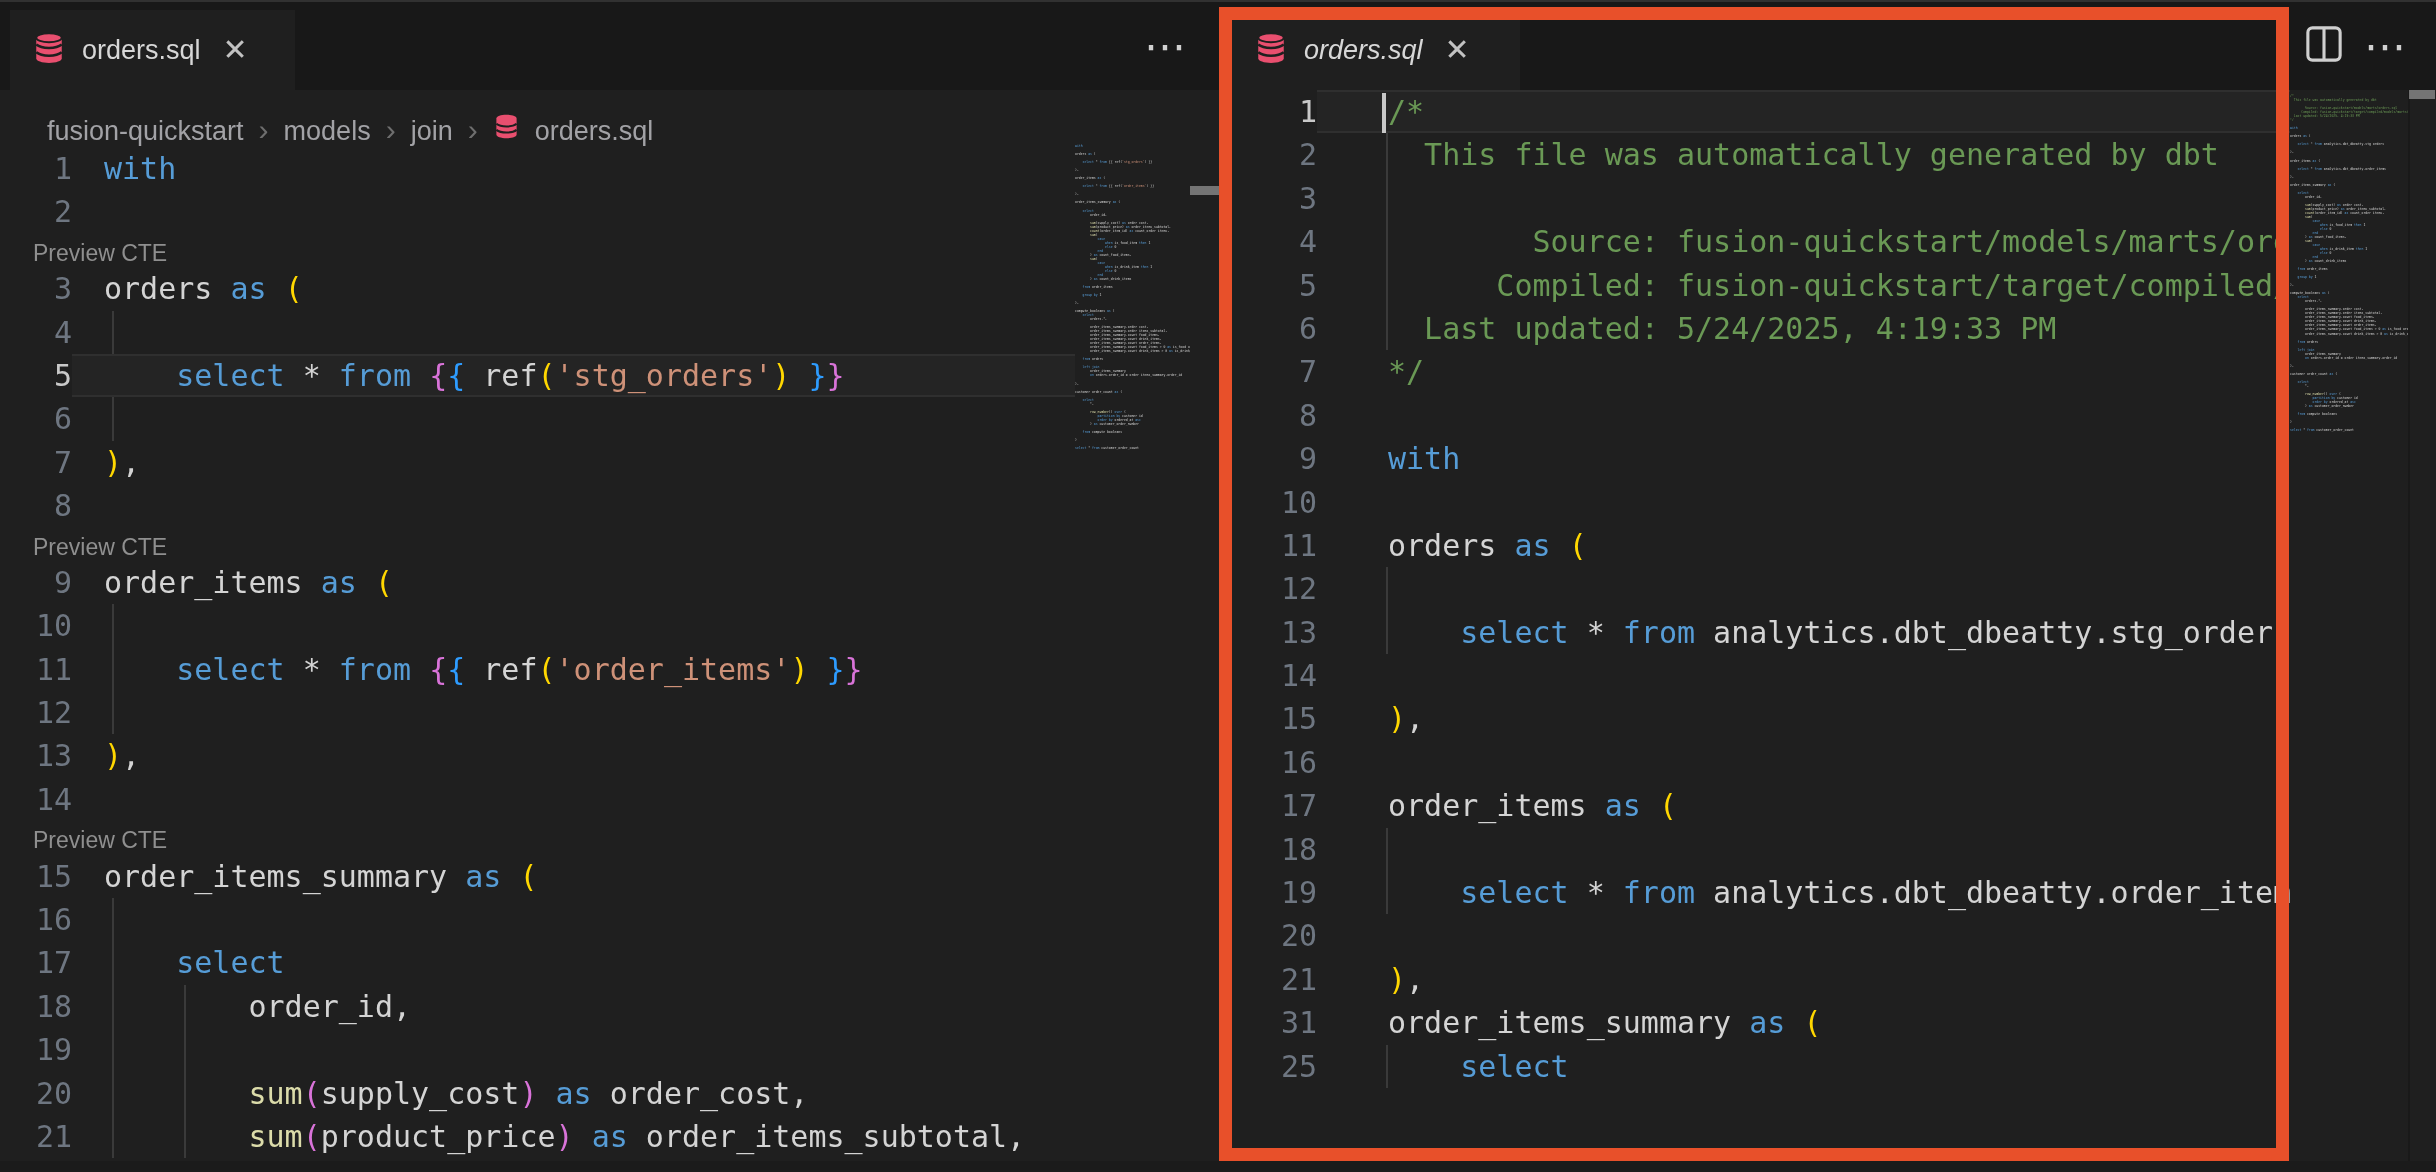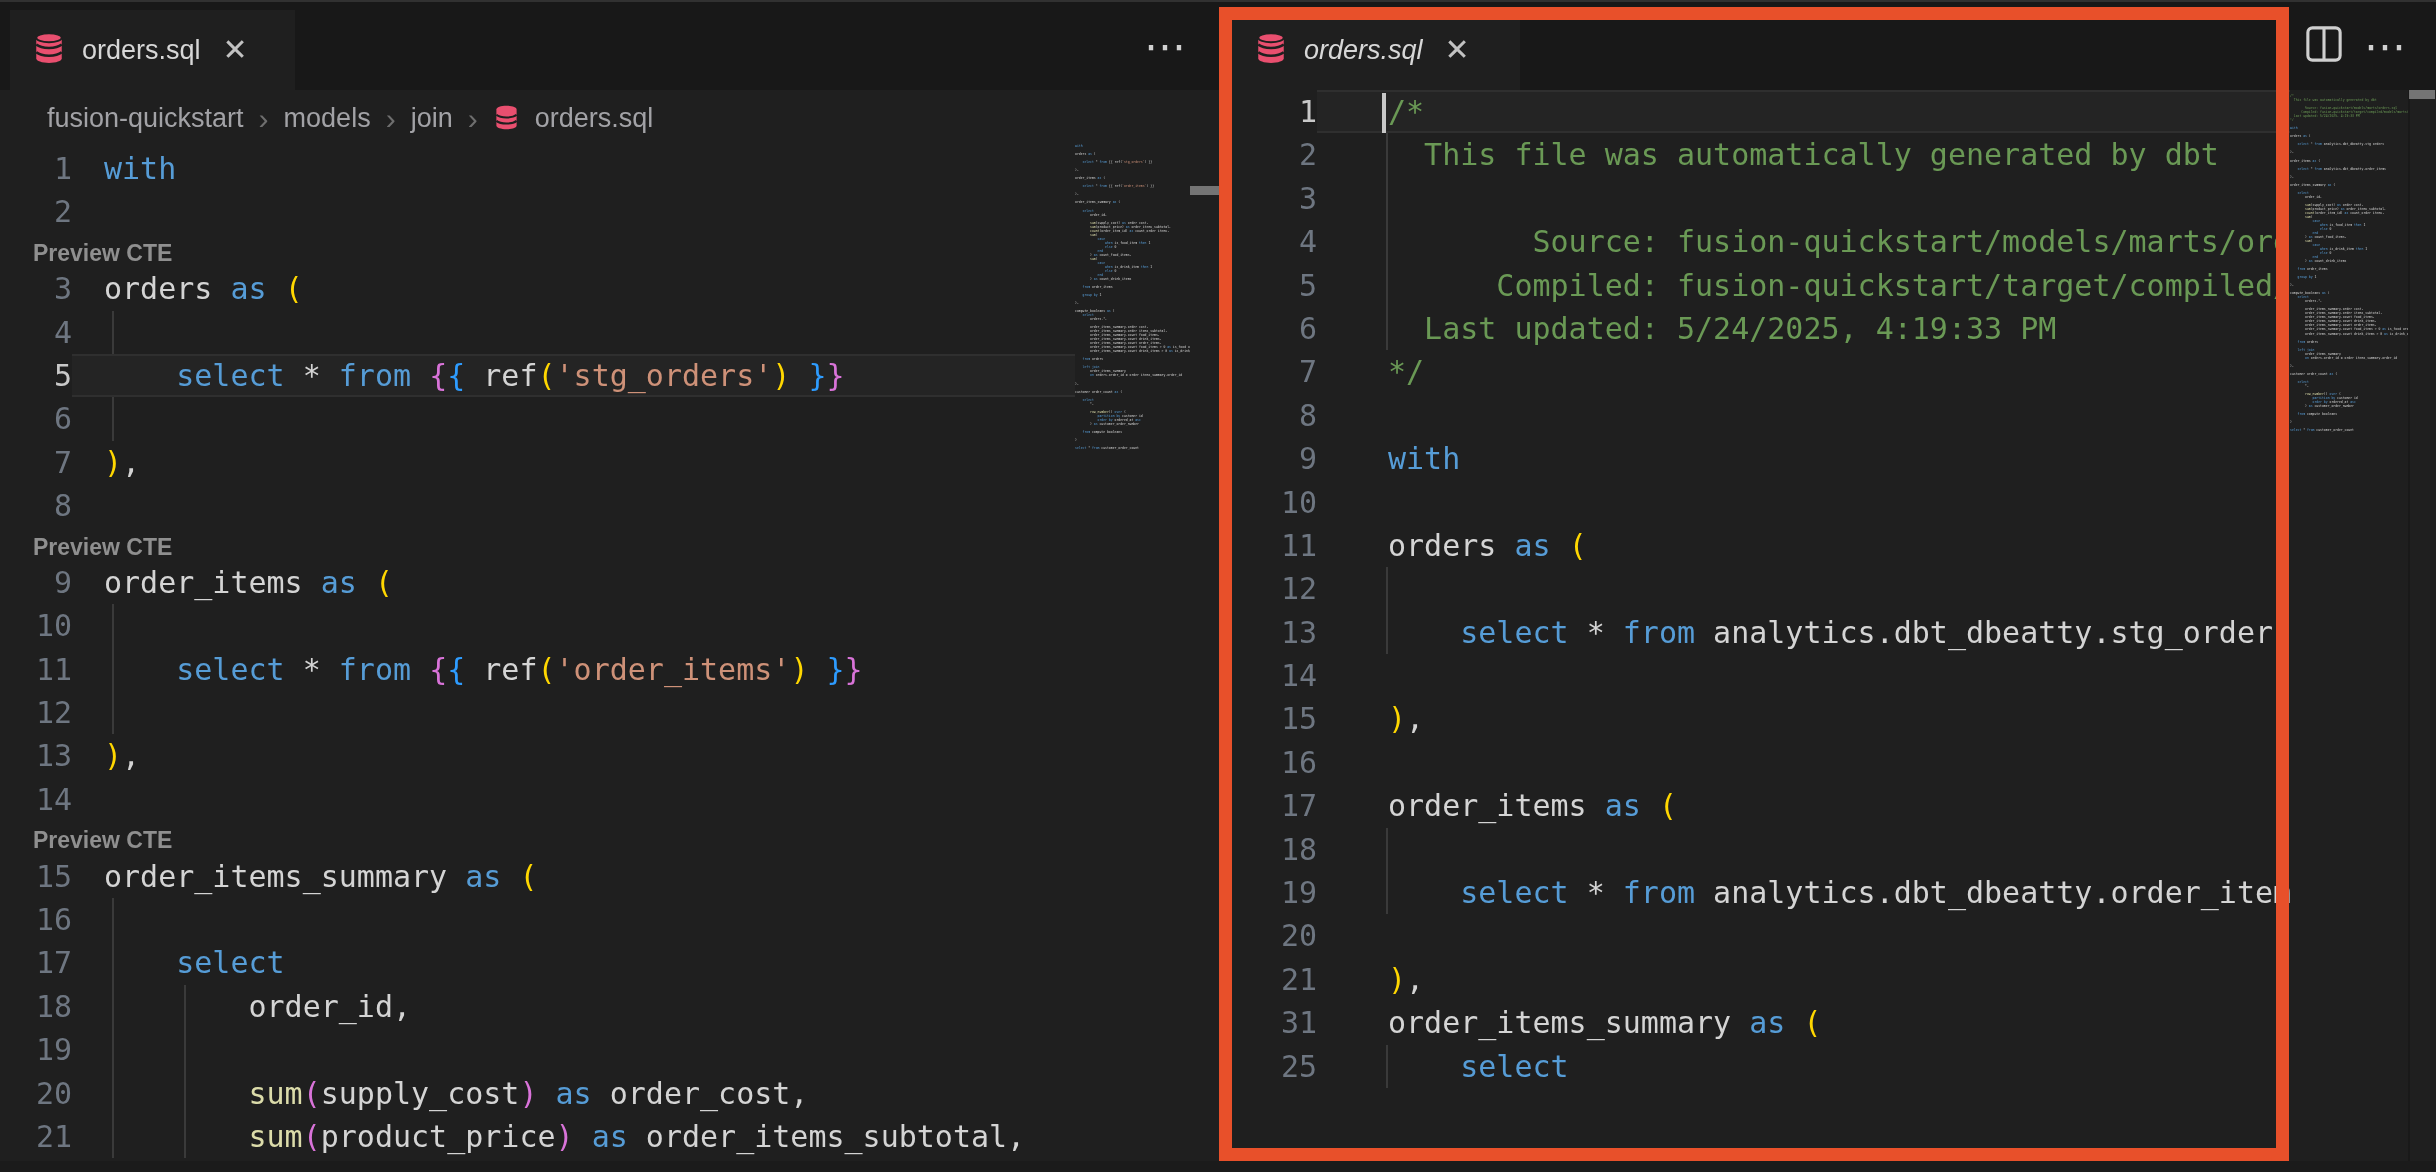--- a/index.html
+++ b/index.html
@@ -20,31 +20,31 @@
   #tab-right .tab-label{font-style:italic;}
   .tab-close{color:#c2c2c2;font-size:30px;line-height:30px;margin-left:6px;cursor:pointer;}
   .dbicon{flex:none;display:inline-block;}
   .iconbtn{display:flex;align-items:center;justify-content:center;color:#d0d0d0;cursor:pointer;}
   .dots{font-size:42px;color:#d0d0d0;letter-spacing:2px;}
   #left-more{left:1136px;top:18px;width:60px;height:52px;}
   #split-btn{left:2296px;top:18px;width:56px;height:52px;}
   #right-more{left:2358px;top:18px;width:56px;height:52px;}
   
   #breadcrumb{left:0;top:88px;width:1232px;height:57px;background:#1f1f1f;display:flex;
-      align-items:center;padding-left:47px;gap:15px;font-size:27px;color:#a2a2a6;white-space:nowrap;}
+      align-items:flex-end;padding-left:47px;gap:15px;font-size:27px;color:#a2a2a6;white-space:nowrap;}
   .bc-sep{color:#6e6e6e;font-size:30px;}
   .bc-item{cursor:pointer;}
   
   .codearea{overflow:hidden;font-family:"DejaVu Sans Mono",monospace;font-size:30px;}
   #code-left{left:0;top:145px;width:1075px;height:1027px;}
   #code-right{left:1232px;top:88px;width:1058px;height:1084px;}
   .crow{position:relative;display:flex;height:43.4px;line-height:43.4px;white-space:pre;}
   .lens-row{position:relative;height:33.4px;line-height:33.4px;}
   .lens-label{font-family:"Liberation Sans","DejaVu Sans",sans-serif;font-size:23px;color:#8f8f8f;
-      padding-left:33px;cursor:pointer;font-weight:bold;}
+      padding-left:33px;cursor:pointer;}
   .num{flex:none;text-align:right;color:#6e7681;}
   #code-left .num{width:72px;}
   #code-right .num{width:85px;}
   .numcur{color:#c9c9c9;}
   .cline{flex:1;position:relative;}
   #code-left .cline{padding-left:32px;}
   #code-right .cline{padding-left:71px;}
   .cur .cline{background:#242424;box-shadow:inset 0 2px 0 #2f2f2f,inset 0 -2px 0 #2f2f2f;}
   .guide{position:absolute;top:0;bottom:0;width:2px;background:#3a3a3a;}
   

